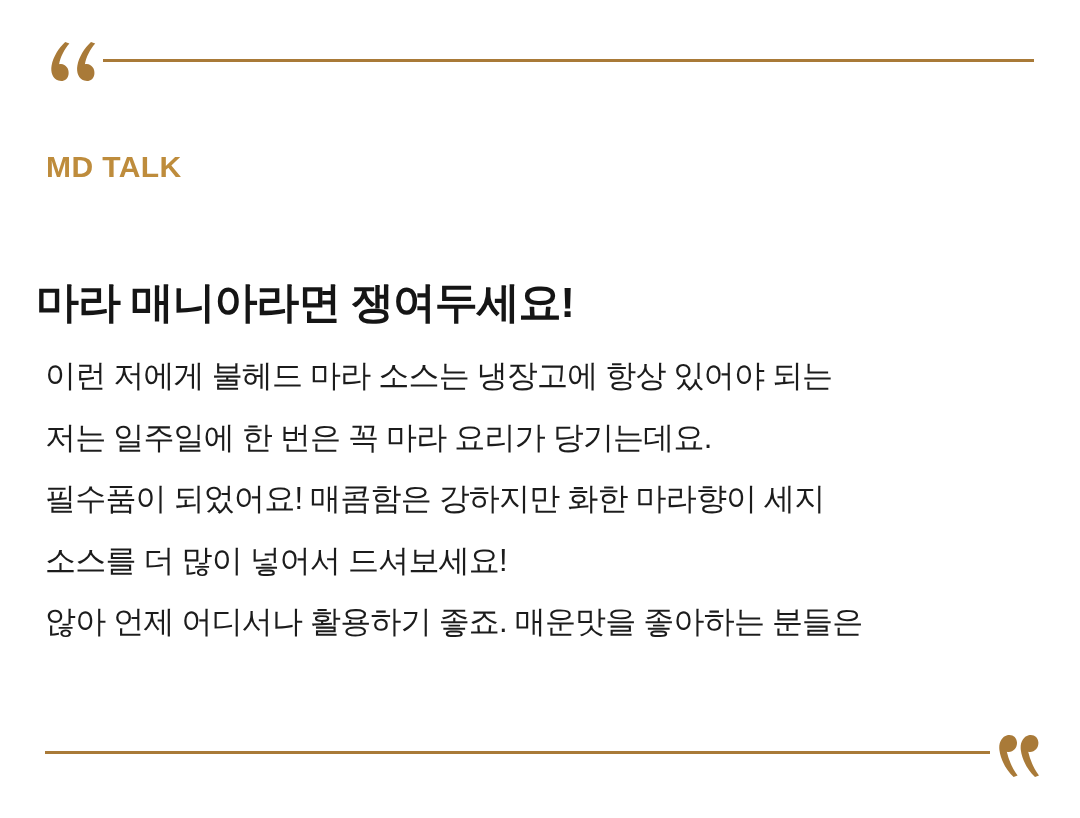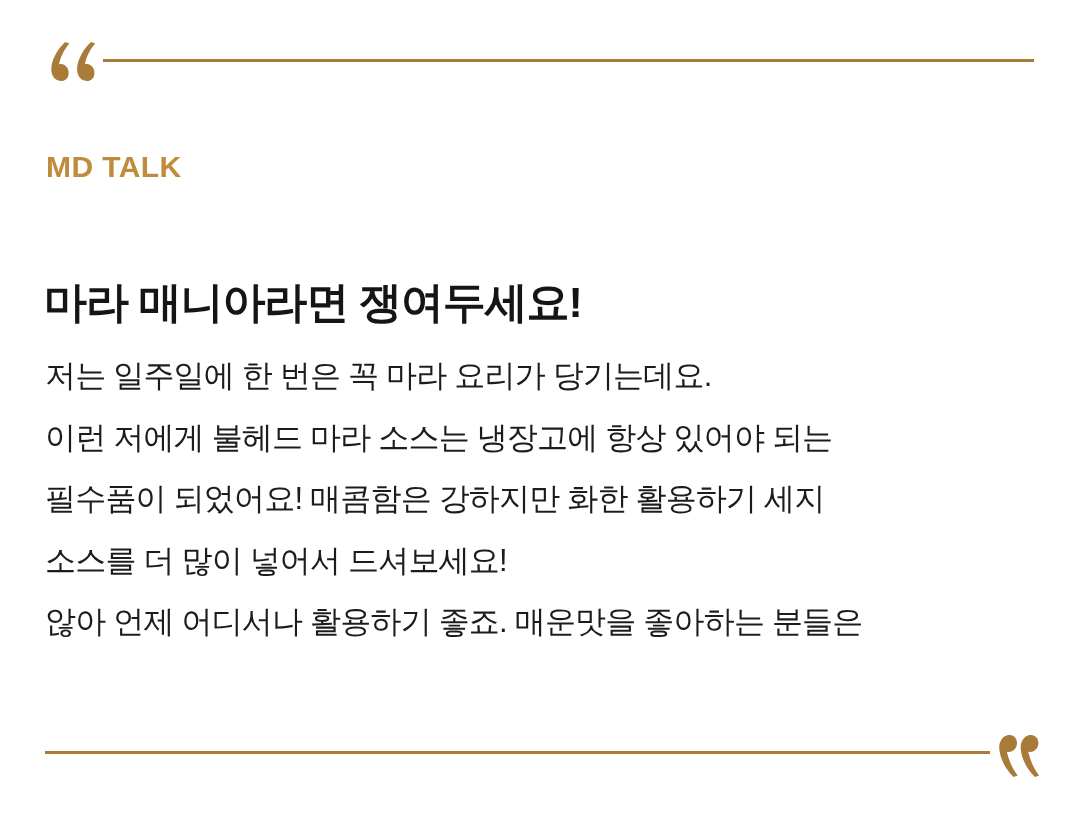--- a/index.html
+++ b/index.html
@@ -82,21 +82,21 @@
     font-weight: 700;
     letter-spacing: 0.4px;
     color: #be8c3c;
     line-height: 1;
     white-space: nowrap;
   }
 
   
   .headline {
     position: absolute;
-    left: 44px;
+    left: 36px;
     top: 248px;
     font-size: 43px;
     font-weight: 700;
     letter-spacing: -1.1px;
     color: #151515;
     line-height: 1.18;
     white-space: nowrap;
   }
 
   
@@ -132,23 +132,23 @@
     </div>
 
     <div class="rule rule-top"></div>
   </div>
 
   <div class="eyebrow">MD TALK</div>
 
   <h1 class="headline">마라 매니아라면 쟁여두세요!</h1>
 
   <div class="body-copy">
+    <span class="body-line">이런 저에게 불헤드 마라 소스는 냉장고에 항상 있어야 되는</span>
     <span class="body-line">저는 일주일에 한 번은 꼭 마라 요리가 당기는데요.</span>
-    <span class="body-line">이런 저에게 불헤드 마라 소스는 냉장고에 항상 있어야 되는</span>
-    <span class="body-line">필수품이 되었어요! 매콤함은 강하지만 화한 활용하기 세지</span>
+    <span class="body-line">필수품이 되었어요! 매콤함은 강하지만 화한 마라향이 세지</span>
     <span class="body-line">소스를 더 많이 넣어서 드셔보세요!</span>
     <span class="body-line">않아 언제 어디서나 활용하기 좋죠. 매운맛을 좋아하는 분들은</span>
   </div>
 
   <div class="rule rule-bottom"></div>
 
   <div class="quote-close">
     <svg viewBox="0 0 44 56" xmlns="http://www.w3.org/2000/svg" aria-hidden="true">
       <path d="M17.6 50.0 C10.0 43.0 4.6 32.4 3.4 23.0 C2.5 16.0 5.6 9.6 11.2 8.2 C16.4 6.9 20.8 10.2 21.0 15.6 C21.2 20.9 17.6 24.8 12.7 24.9 C12.0 24.9 11.4 24.8 10.8 24.7 C12.6 32.6 16.2 41.6 21.6 48.4 Z" fill="#a97a38"></path>
       <path d="M39.0 50.0 C31.4 43.0 26.0 32.4 24.8 23.0 C23.9 16.0 27.0 9.6 32.6 8.2 C37.8 6.9 42.2 10.2 42.4 15.6 C42.6 20.9 39.0 24.8 34.1 24.9 C33.4 24.9 32.8 24.8 32.2 24.7 C34.0 32.6 37.6 41.6 43.0 48.4 Z" fill="#a97a38"></path>

